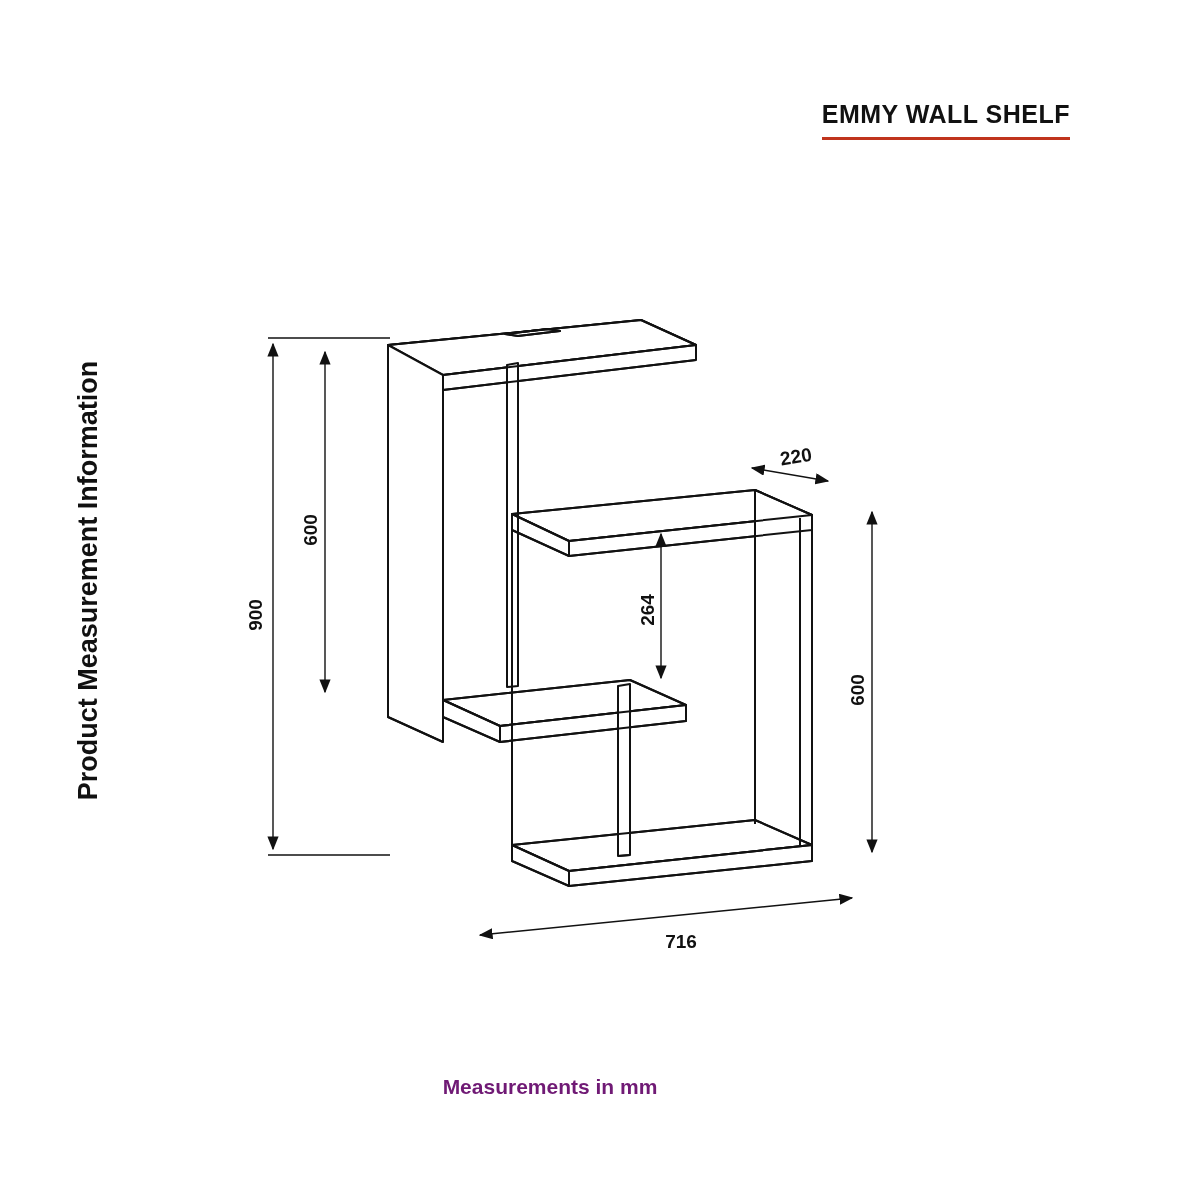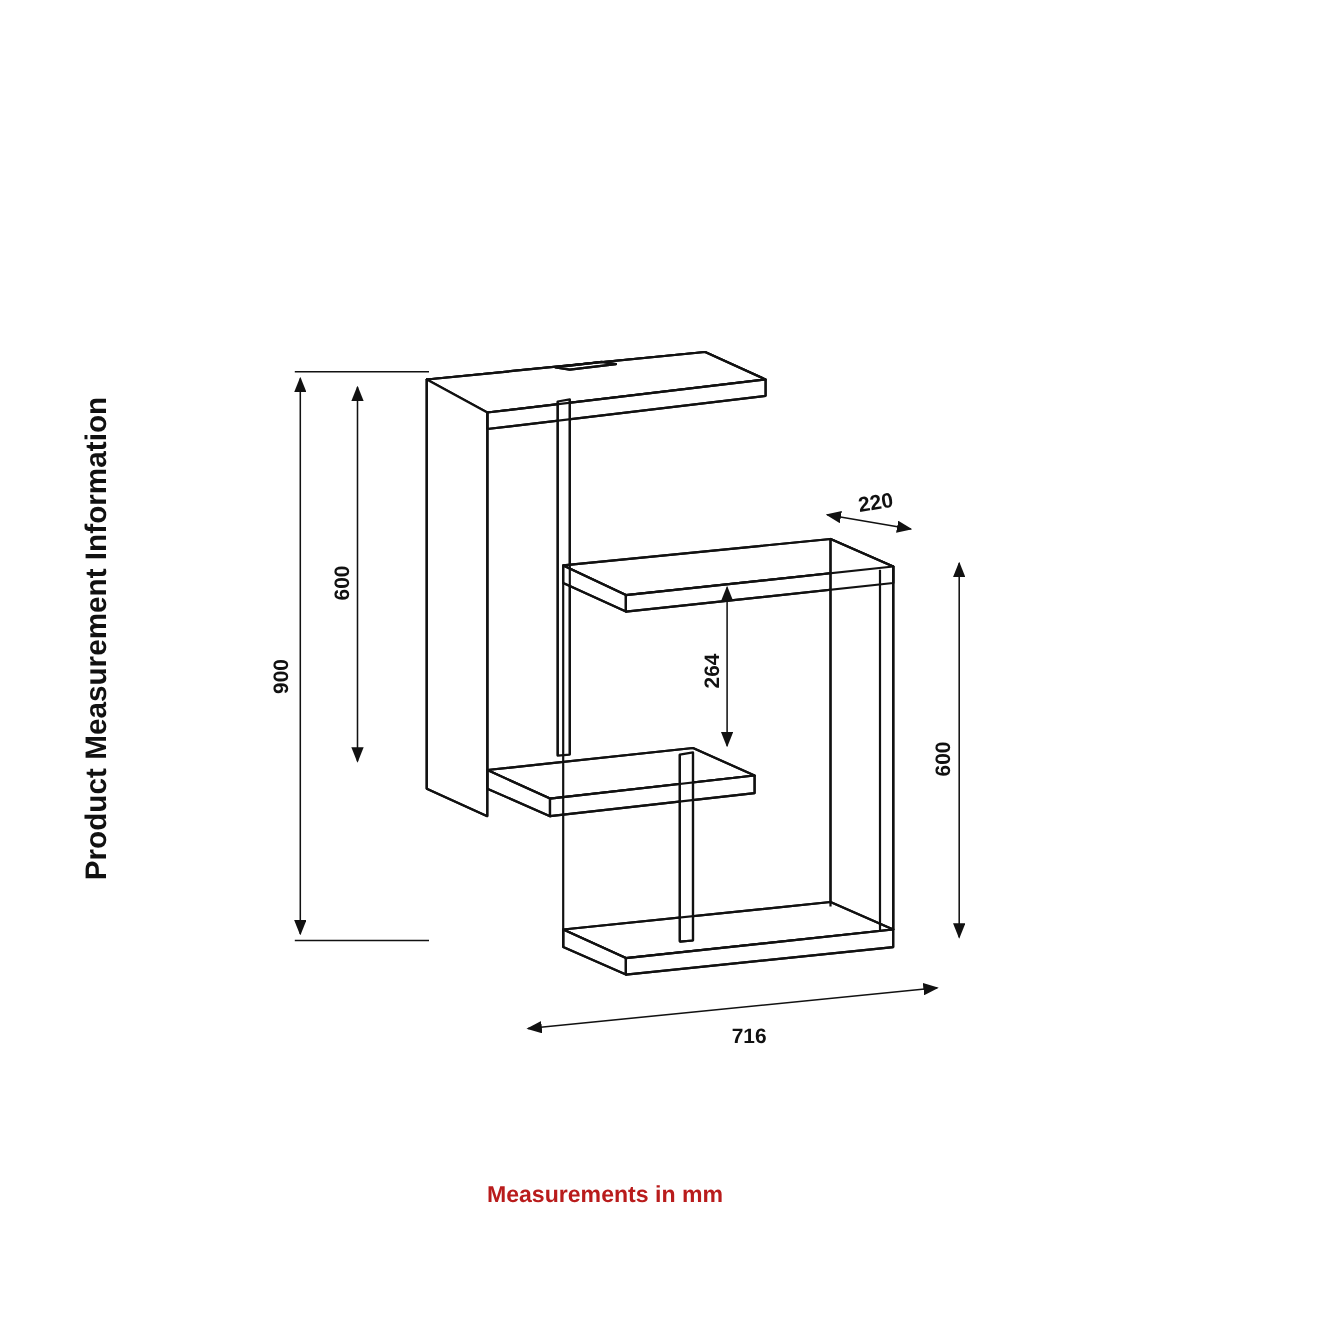--- a/index.html
+++ b/index.html
@@ -53,40 +53,44 @@
     white-space: nowrap;
   }
   .footer-note {
     position: absolute;
     left: 0;
     top: 1075px;
     width: 1100px;
     text-align: center;
     font-size: 21px;
     font-weight: bold;
-    color: #b91c1c;
+    color: #701a75;
   }
   svg.drawing {
     position: absolute;
     left: 0; top: 0;
     width: 1200px;
     height: 1200px;
   }
   .dimtext {
     font-family: "Liberation Sans", sans-serif;
     font-size: 19px;
     font-weight: bold;
     fill: #111111;
   }
 </style>
 </head>
 <body>
 
 <div id="stage">
 
+  <div class="title-wrap">
+    <div class="title-text">EMMY WALL SHELF</div>
+    <div class="title-rule" style="background: rgb(192, 52, 29);"></div>
+  </div>
 
   <div class="side-label">Product Measurement Information</div>
 
   <svg class="drawing" viewBox="0 0 1200 1200">
     <defs>
       <marker id="ar" markerWidth="10" markerHeight="8" refX="9" refY="4" orient="auto">
         <path d="M0,0 L10,4 L0,8 z" fill="#111111"></path>
       </marker>
       <marker id="arS" markerWidth="10" markerHeight="8" refX="1" refY="4" orient="auto">
         <path d="M10,0 L0,4 L10,8 z" fill="#111111"></path>

